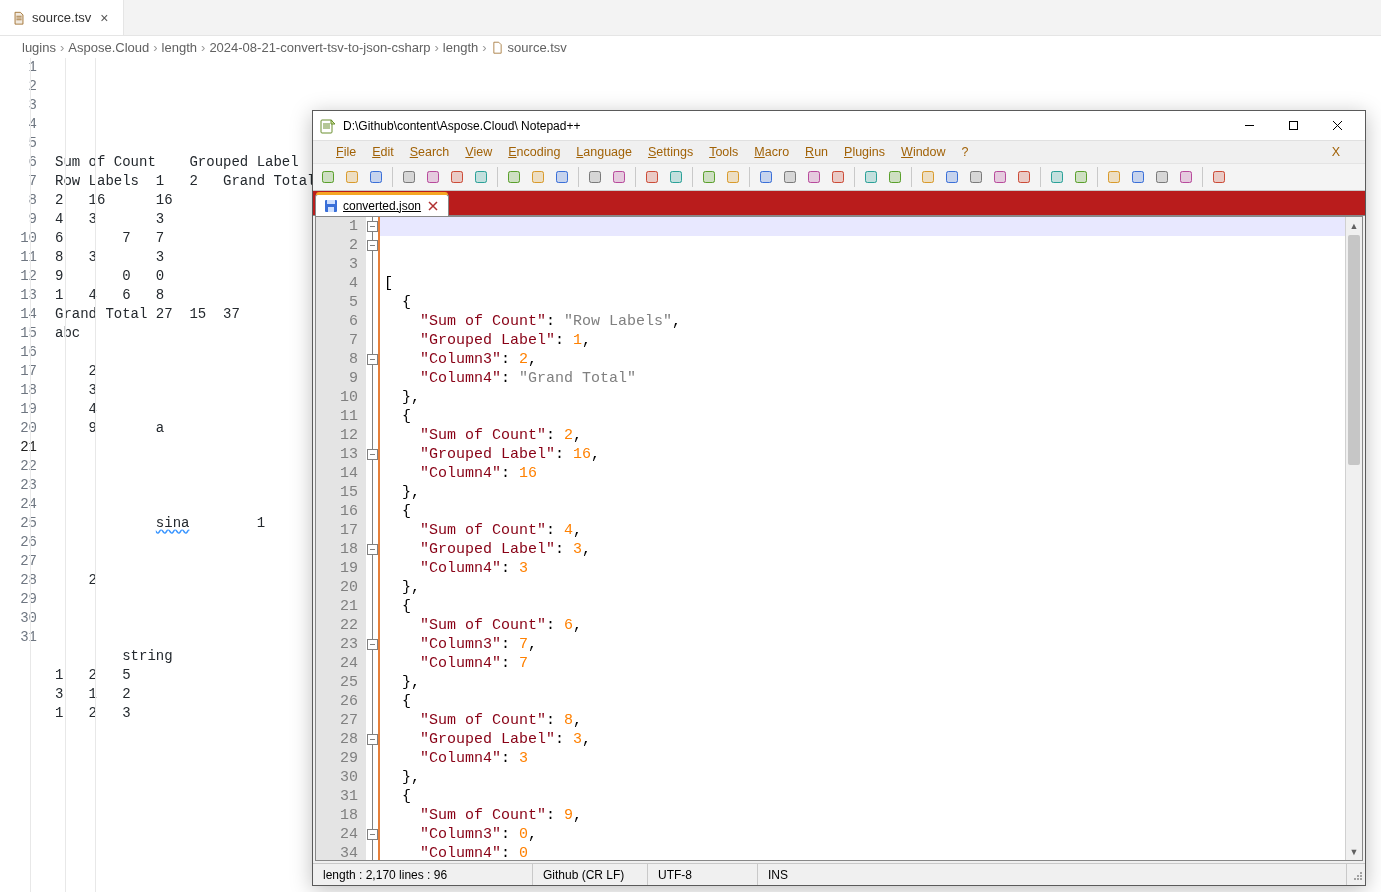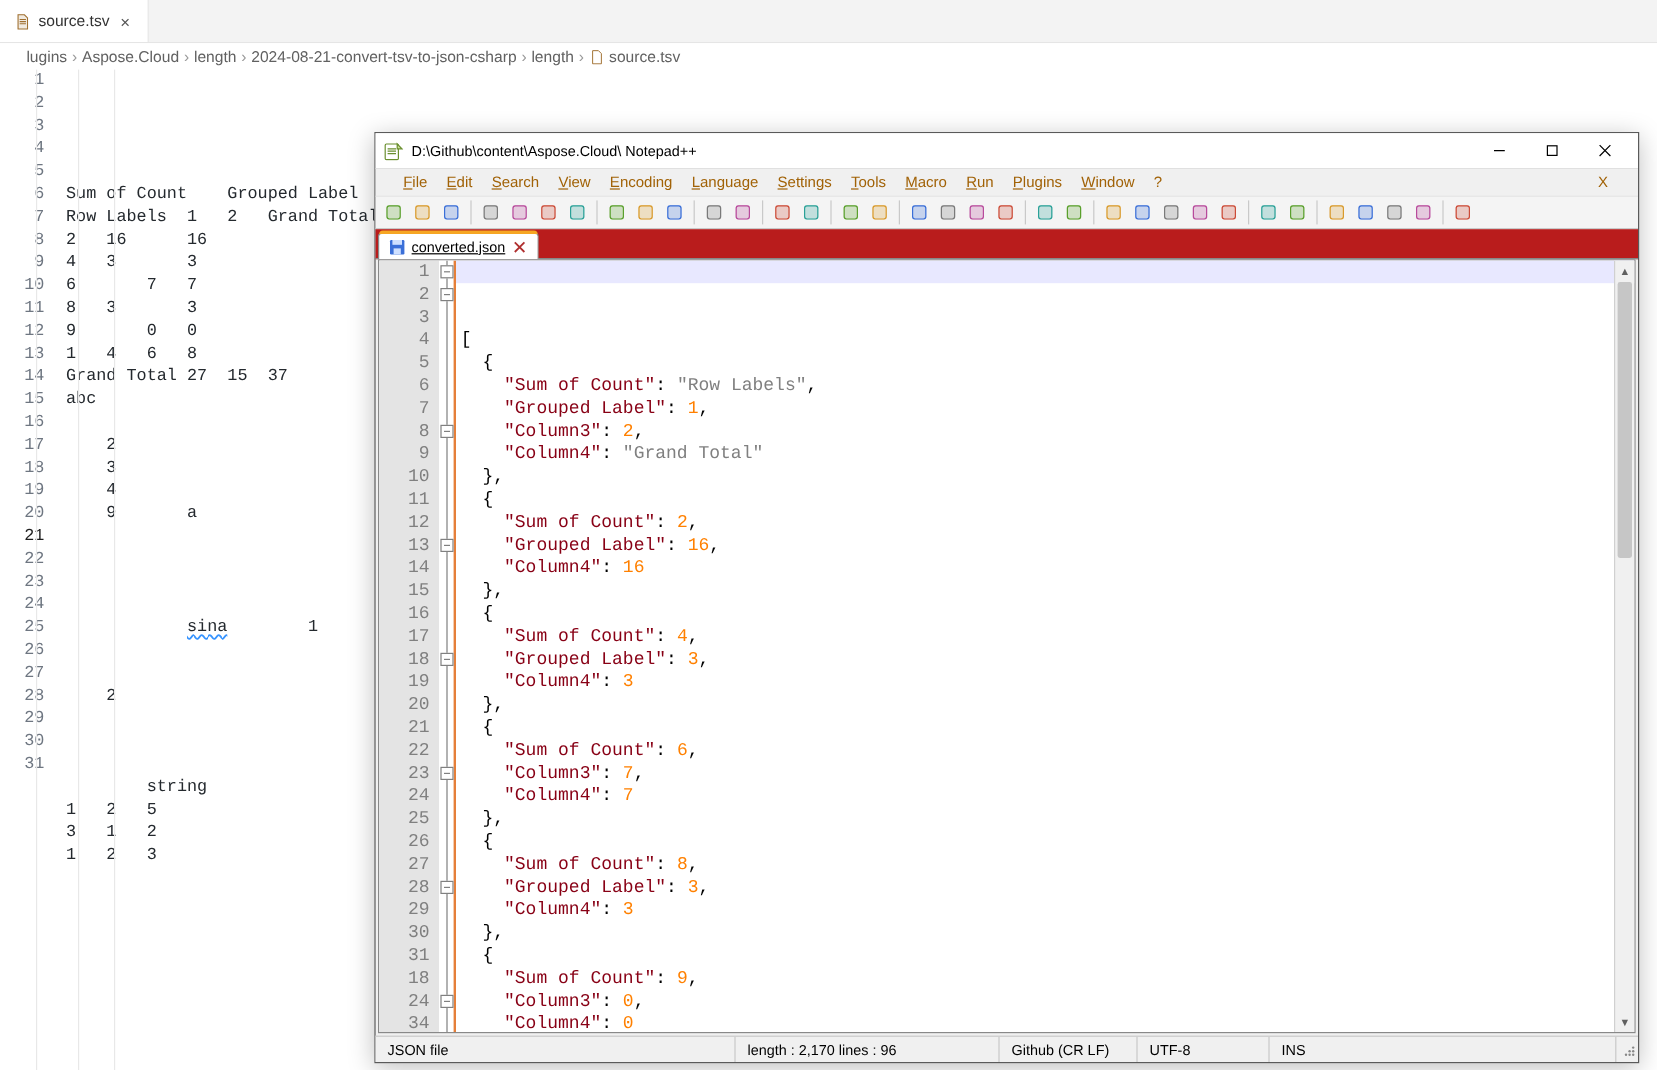--- a/index.html
+++ b/index.html
@@ -480,21 +480,20 @@
       <div class="row"><span class="tok-brace">[</span></div><div class="row">  <span class="tok-brace">{</span></div><div class="row">    <span class="tok-key">"Sum of Count"</span><span class="tok-punc">: </span><span class="tok-str">"Row Labels"</span><span class="tok-punc">,</span></div><div class="row">    <span class="tok-key">"Grouped Label"</span><span class="tok-punc">: </span><span class="tok-num">1</span><span class="tok-punc">,</span></div><div class="row">    <span class="tok-key">"Column3"</span><span class="tok-punc">: </span><span class="tok-num">2</span><span class="tok-punc">,</span></div><div class="row">    <span class="tok-key">"Column4"</span><span class="tok-punc">: </span><span class="tok-str">"Grand Total"</span></div><div class="row">  <span class="tok-brace">},</span></div><div class="row">  <span class="tok-brace">{</span></div><div class="row">    <span class="tok-key">"Sum of Count"</span><span class="tok-punc">: </span><span class="tok-num">2</span><span class="tok-punc">,</span></div><div class="row">    <span class="tok-key">"Grouped Label"</span><span class="tok-punc">: </span><span class="tok-num">16</span><span class="tok-punc">,</span></div><div class="row">    <span class="tok-key">"Column4"</span><span class="tok-punc">: </span><span class="tok-num">16</span></div><div class="row">  <span class="tok-brace">},</span></div><div class="row">  <span class="tok-brace">{</span></div><div class="row">    <span class="tok-key">"Sum of Count"</span><span class="tok-punc">: </span><span class="tok-num">4</span><span class="tok-punc">,</span></div><div class="row">    <span class="tok-key">"Grouped Label"</span><span class="tok-punc">: </span><span class="tok-num">3</span><span class="tok-punc">,</span></div><div class="row">    <span class="tok-key">"Column4"</span><span class="tok-punc">: </span><span class="tok-num">3</span></div><div class="row">  <span class="tok-brace">},</span></div><div class="row">  <span class="tok-brace">{</span></div><div class="row">    <span class="tok-key">"Sum of Count"</span><span class="tok-punc">: </span><span class="tok-num">6</span><span class="tok-punc">,</span></div><div class="row">    <span class="tok-key">"Column3"</span><span class="tok-punc">: </span><span class="tok-num">7</span><span class="tok-punc">,</span></div><div class="row">    <span class="tok-key">"Column4"</span><span class="tok-punc">: </span><span class="tok-num">7</span></div><div class="row">  <span class="tok-brace">},</span></div><div class="row">  <span class="tok-brace">{</span></div><div class="row">    <span class="tok-key">"Sum of Count"</span><span class="tok-punc">: </span><span class="tok-num">8</span><span class="tok-punc">,</span></div><div class="row">    <span class="tok-key">"Grouped Label"</span><span class="tok-punc">: </span><span class="tok-num">3</span><span class="tok-punc">,</span></div><div class="row">    <span class="tok-key">"Column4"</span><span class="tok-punc">: </span><span class="tok-num">3</span></div><div class="row">  <span class="tok-brace">},</span></div><div class="row">  <span class="tok-brace">{</span></div><div class="row">    <span class="tok-key">"Sum of Count"</span><span class="tok-punc">: </span><span class="tok-num">9</span><span class="tok-punc">,</span></div><div class="row">    <span class="tok-key">"Column3"</span><span class="tok-punc">: </span><span class="tok-num">0</span><span class="tok-punc">,</span></div><div class="row">    <span class="tok-key">"Column4"</span><span class="tok-punc">: </span><span class="tok-num">0</span></div></div>
     </div>
     <div class="npp-vscroll">
       <div class="arrow up">▲</div>
       <div class="thumb"></div>
       <div class="arrow down">▼</div>
     </div>
   </div>
 
   <div class="npp-status">
-    <div class="cell" style="width:300px">JSON file</div>
     <div class="cell" style="width:220px">length : 2,170    lines : 96</div>
     <div class="cell" style="width:115px">Github (CR LF)</div>
     <div class="cell" style="width:110px">UTF-8</div>
     <div class="cell" style="flex:1">INS</div>
     <div class="grip">
       <svg width="12" height="12" viewBox="0 0 12 12">
           <g fill="#888">
             <circle cx="10" cy="10" r="1"></circle>
             <circle cx="7" cy="10" r="1"></circle>
             <circle cx="10" cy="7" r="1"></circle>

